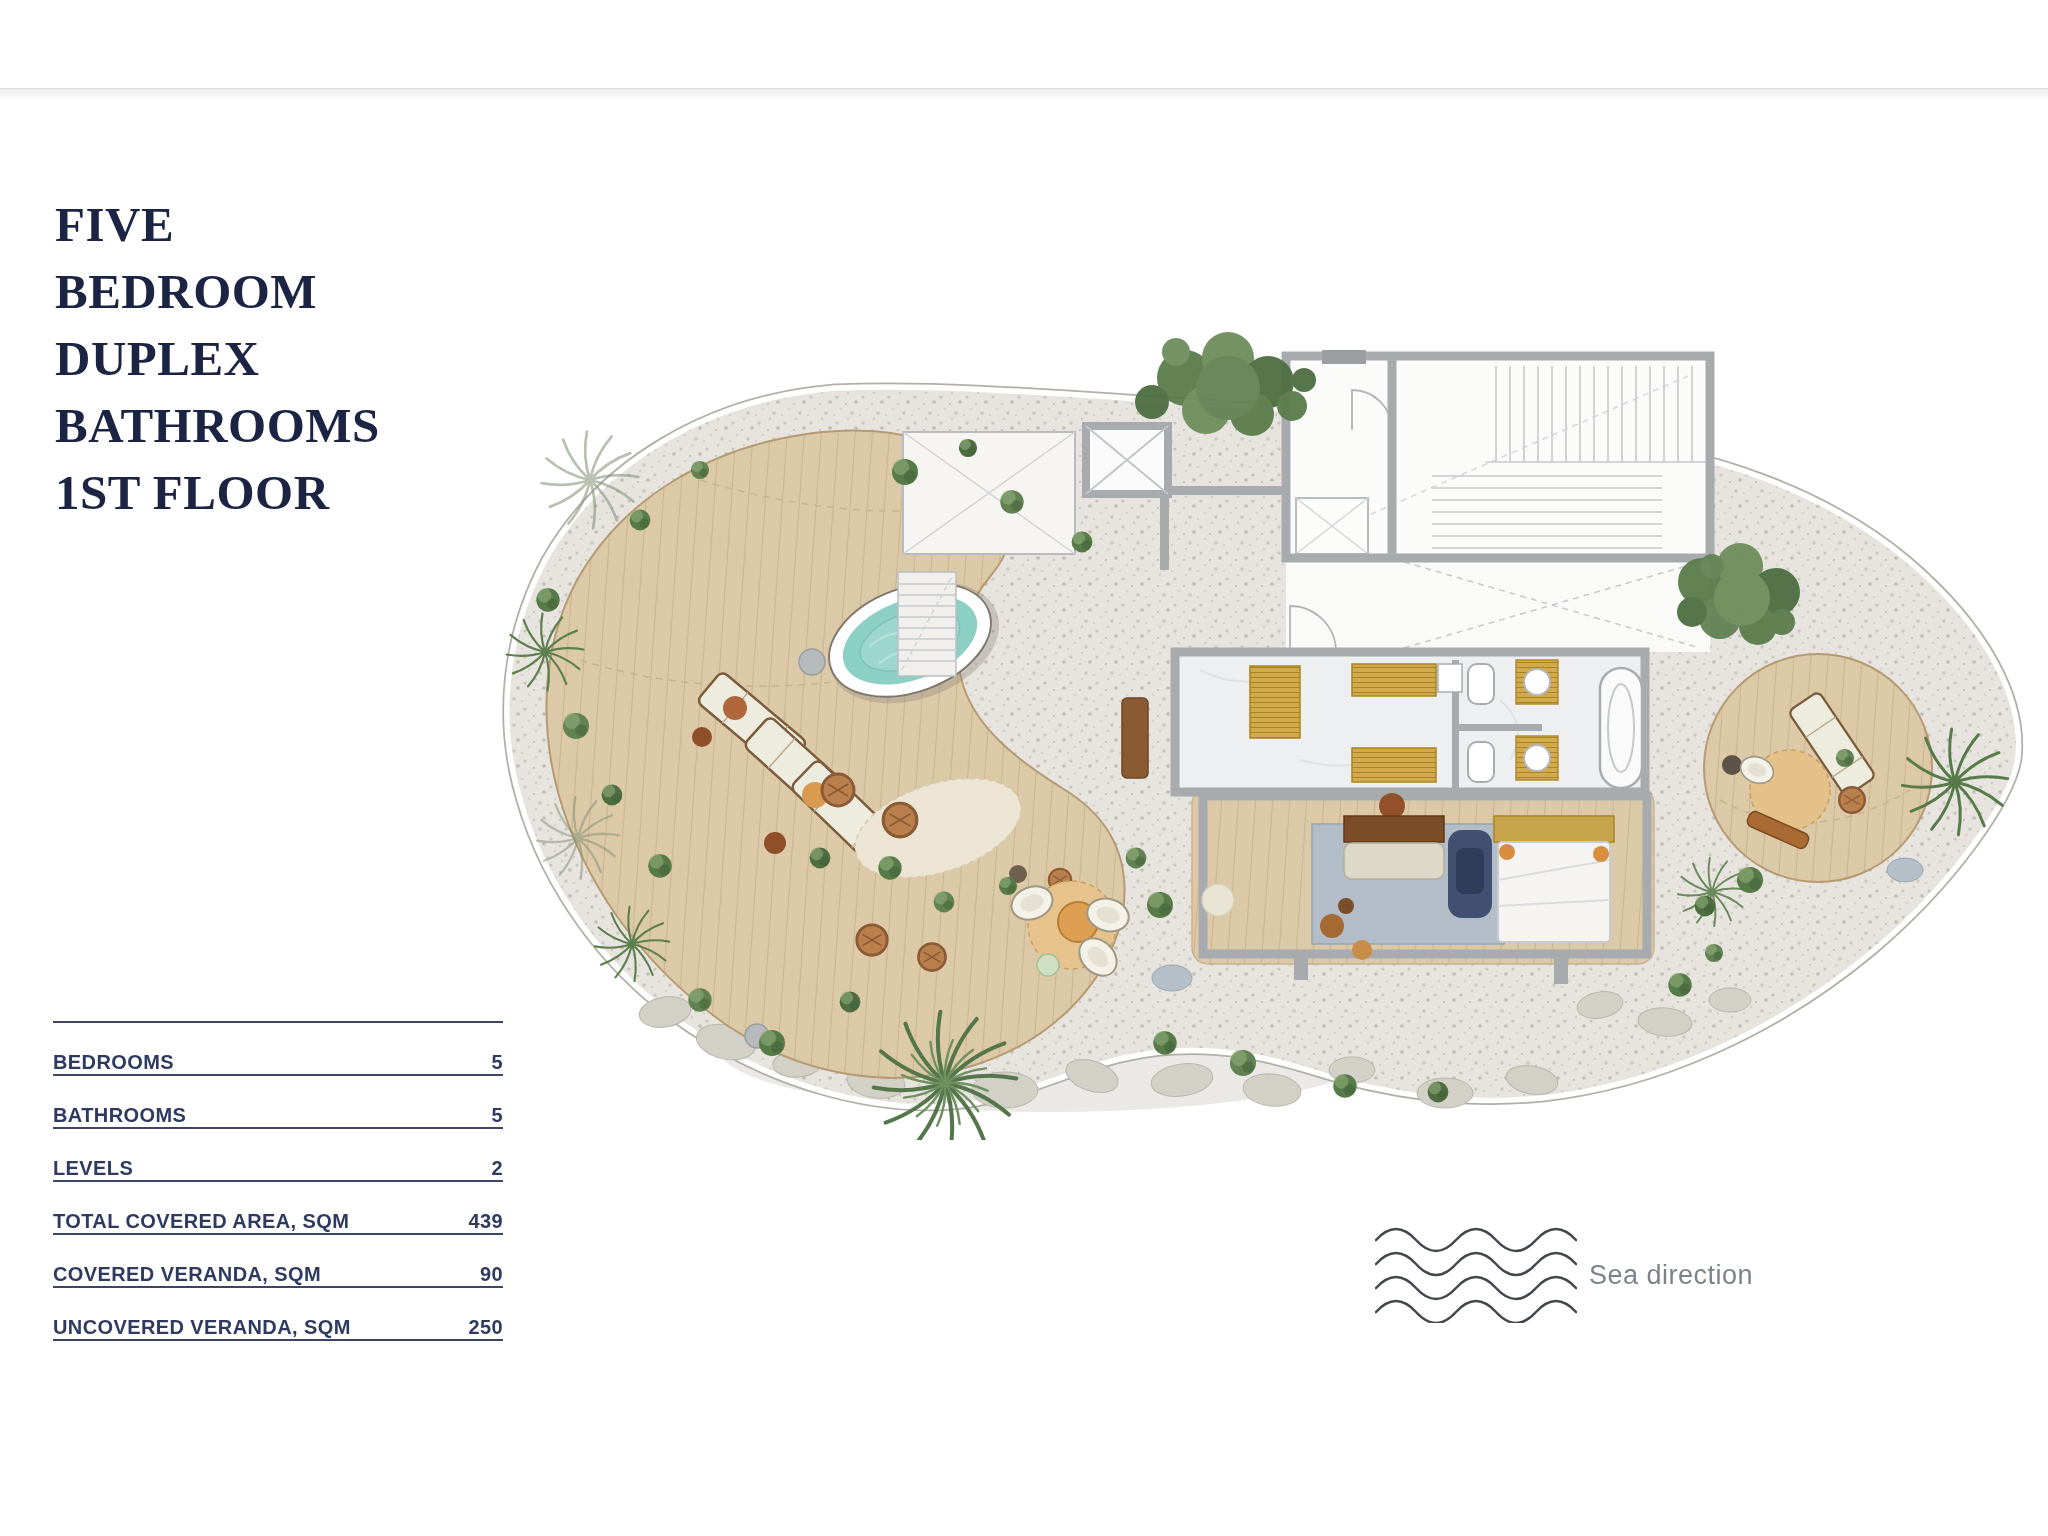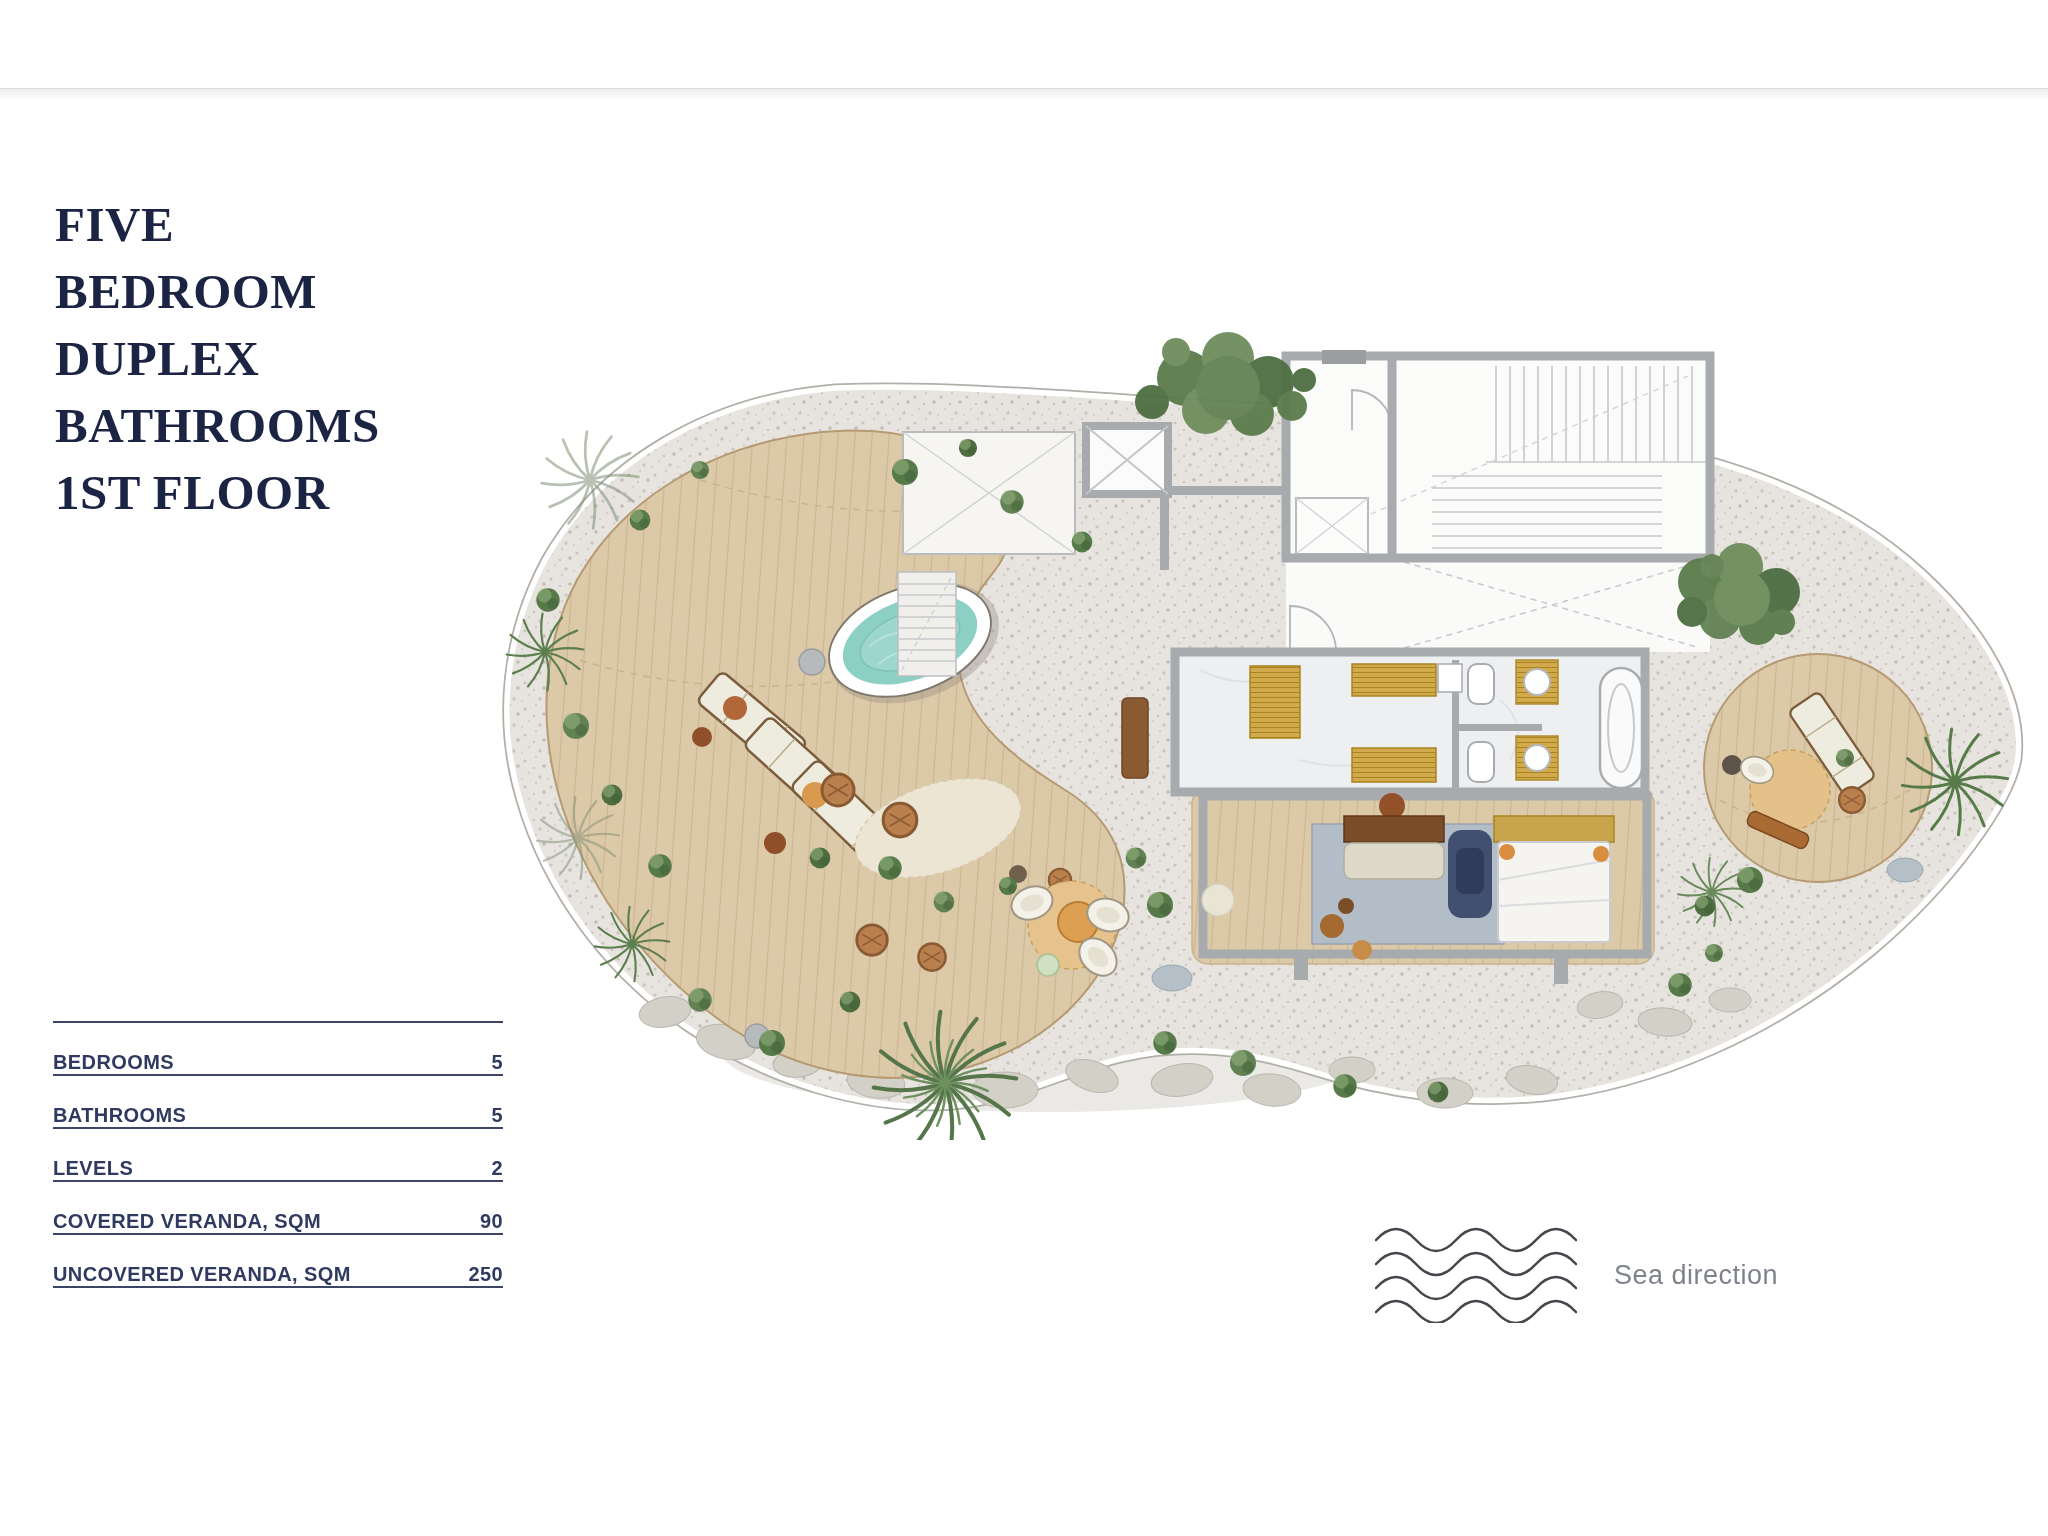--- a/index.html
+++ b/index.html
@@ -6,21 +6,21 @@
   body{width:2048px;height:1536px;position:relative;font-family:"Liberation Sans",sans-serif;overflow:hidden;}
   .page-top-shadow{position:absolute;left:0;top:88px;width:100%;height:12px;
     border-top:1px solid #dcdcdc;background:linear-gradient(#00000012,transparent);}
   .title-block{position:absolute;left:55px;top:158px;color:#1c2444;
     font-family:"Liberation Serif",serif;font-weight:700;font-size:49px;line-height:67px;letter-spacing:.5px;}
   .title-block span{display:block;}
   .specs{position:absolute;left:53px;top:1021px;width:450px;border-top:2px solid #3c4565;}
   .spec-row{height:51px;display:flex;align-items:flex-end;justify-content:space-between;
     border-bottom:2px solid #3c4565;color:#2e3a60;font-size:20px;font-weight:700;letter-spacing:.4px;}
   .spec-row .lbl{text-transform:uppercase;}
-  .legend{position:absolute;left:1375px;top:1227px;display:flex;align-items:center;gap:37px;}
+  .legend{position:absolute;left:1375px;top:1227px;display:flex;align-items:center;gap:12px;}
   .legend .txt{color:#7e838b;font-size:27px;letter-spacing:.5px;}
   .plan{position:absolute;left:470px;top:330px;}
 </style>
 </head>
 <body>
 
 <div class="page-top-shadow"></div>
 
 <h1 class="title-block">
   <span>FIVE</span>
@@ -35,20 +35,24 @@
     <span class="lbl">BEDROOMS</span>
     <span class="val">5</span>
   </div>
   <div class="spec-row">
     <span class="lbl">BATHROOMS</span>
     <span class="val">5</span>
   </div>
   <div class="spec-row">
     <span class="lbl">LEVELS</span>
     <span class="val">2</span>
+  </div>
+  <div class="spec-row">
+    <span class="lbl">TOTAL COVERED AREA, SQM</span>
+    <span class="val">439</span>
   </div>
   <div class="spec-row">
     <span class="lbl">COVERED VERANDA, SQM</span>
     <span class="val">90</span>
   </div>
   <div class="spec-row">
     <span class="lbl">UNCOVERED VERANDA, SQM</span>
     <span class="val">250</span>
   </div>
 </div>

